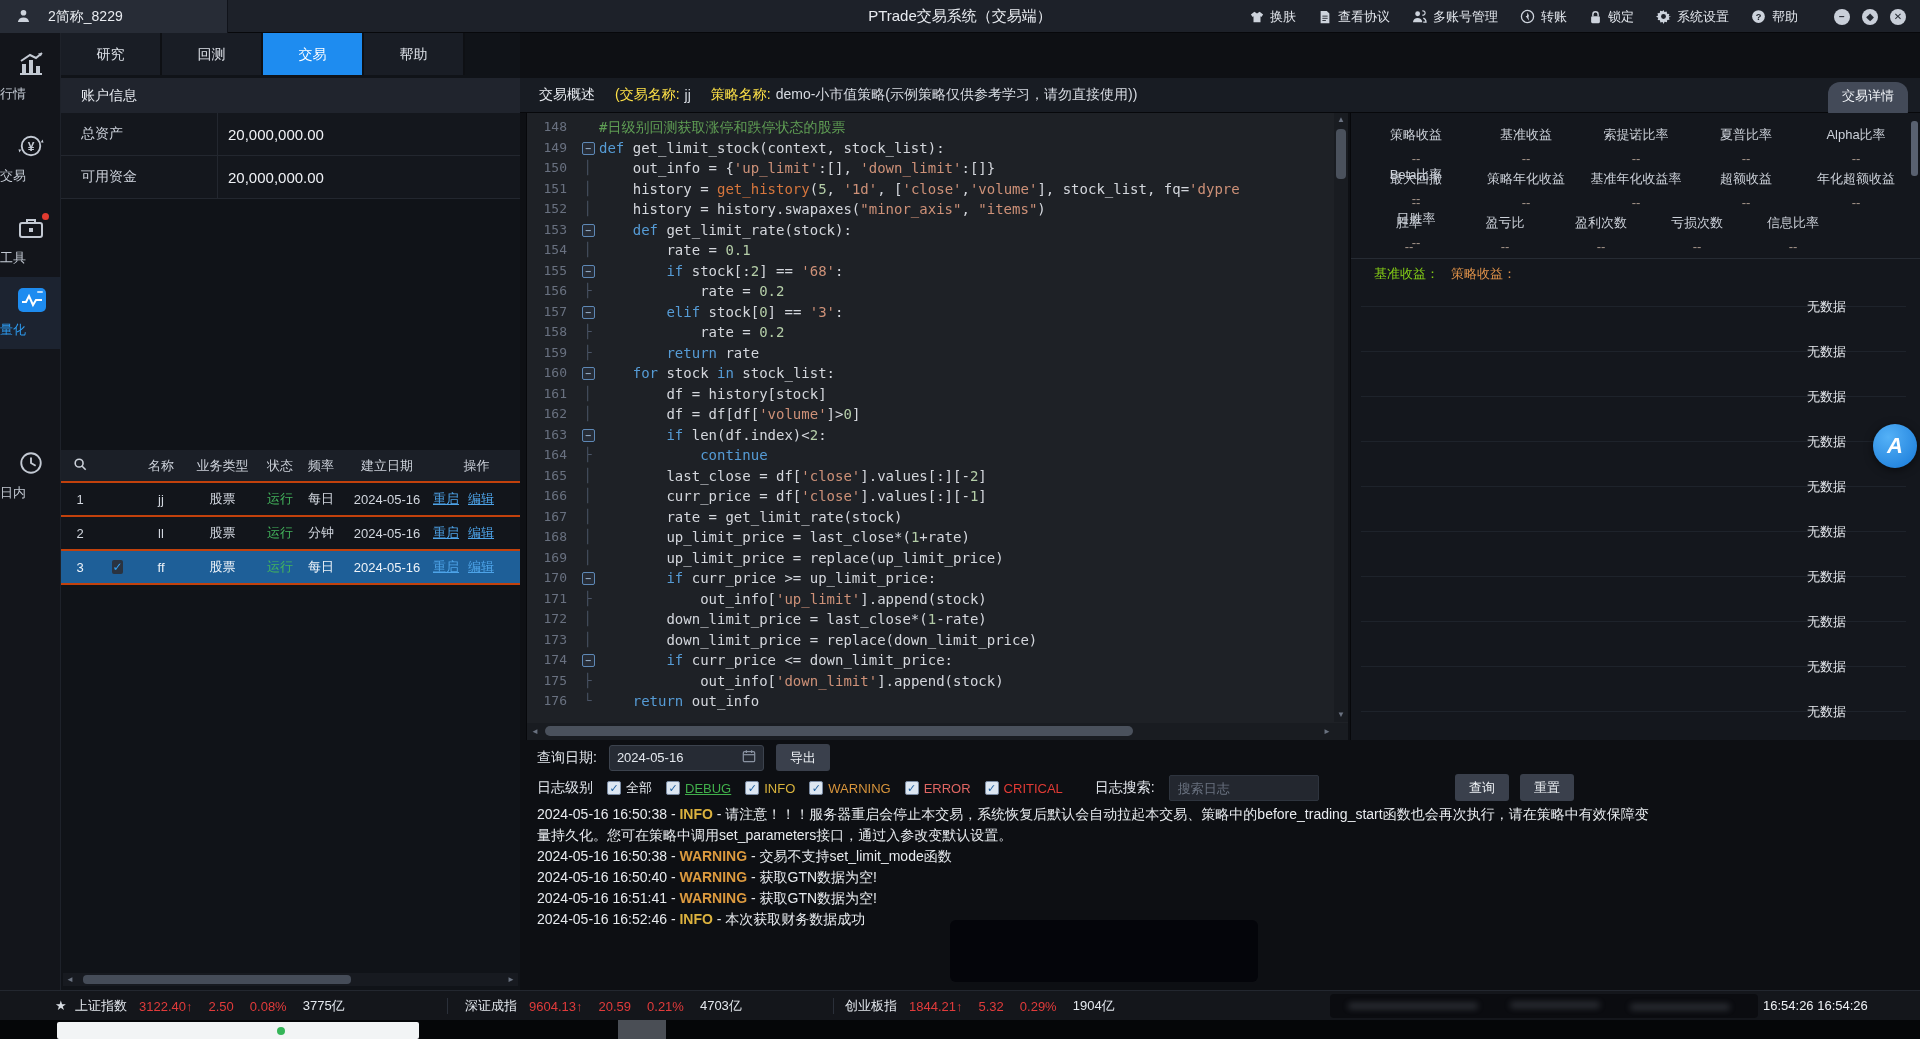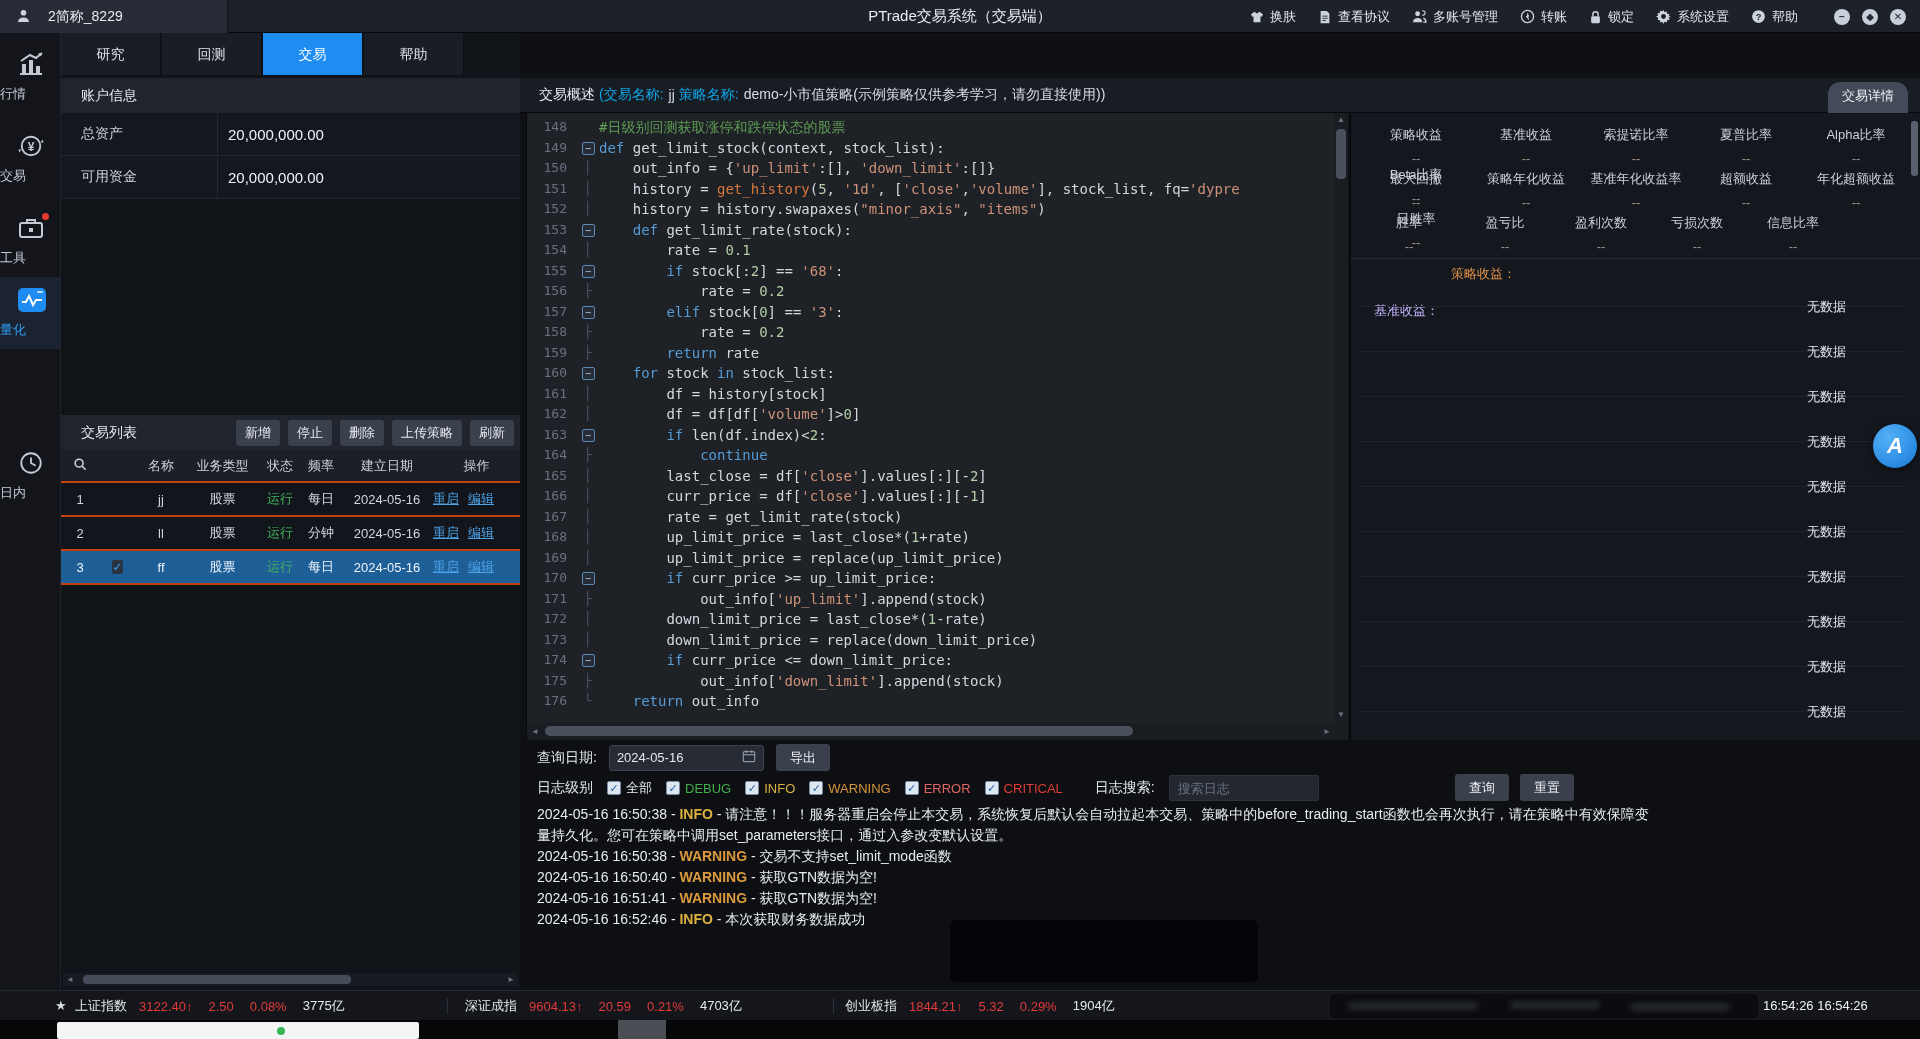--- a/index.html
+++ b/index.html
@@ -42,21 +42,21 @@
   .op-link{color:#4da3e8;text-decoration:underline;margin-right:9px;cursor:pointer}
   .tcb{width:15px;height:15px;border-radius:2px;background:#3a404b;margin:0 auto;cursor:pointer}
   .tcb.checked{background:#273count140;background:#2a3340;color:#35a3f5;font-size:12px;line-height:15px;text-align:center;font-weight:bold}
   .lp-hscroll{position:absolute;left:2px;top:940px;width:455px;height:13px;background:#171a20;display:flex;align-items:center}
   .scroll-arrow{width:14px;text-align:center;color:#6a7280;font-size:8px;cursor:pointer}
   .lp-thumb{position:absolute;left:20px;top:2px;width:268px;height:9px;background:#454c58;border-radius:4px;cursor:pointer}
 
   
   .overview-band{position:absolute;left:520px;top:78px;width:1400px;height:35px;background:#181c23;border-bottom:1px solid #07080b;display:flex;align-items:center;padding-left:19px;font-size:14px}
   .ov-title{color:#e8ebf0}
-  .ov-blue{color:#0ea5e9;margin-left:4px}
+  .ov-blue{color:#fde047;margin-left:20px}
   .ov-val{color:#d8dce3;margin-left:5px}
   .detail-btn{position:absolute;right:12px;top:4px;height:41px;padding:0 14px;background:#434a58;border-radius:12px;color:#eef1f5;font-size:13px;line-height:27px;cursor:pointer}
 
   .editor{position:absolute;left:526px;top:113px;width:822px;height:627px;background:#1e2126;border-left:1px solid #07080b;overflow:hidden}
   .code-wrap{position:absolute;left:0;top:4px;width:806px}
   .code-line{display:flex;height:20.5px;white-space:pre;font-family:"DejaVu Sans Mono","Liberation Mono",monospace;font-size:14px}
   .ln{width:50px;text-align:right;padding-right:10px;color:#697180;font-size:13px;line-height:20.5px;flex:none}
   .fold{width:22px;text-align:center;color:#4a5466;font-size:13px;line-height:20.5px;flex:none}
   .fold-box{display:inline-block;width:13px;height:13px;line-height:11px;border:1px solid #5e88b5;background:#262c36;color:#a9c6e4;font-size:10px;border-radius:2px;vertical-align:middle;cursor:pointer}
   .code-text{flex:1;overflow:hidden;line-height:20.5px;color:#d4d7dd}
@@ -267,30 +267,20 @@
     <div id="acctRows">
         <div class="acct-row" style="top: 80px;">
           <span class="acct-label">总资产</span>
           <span class="acct-value">20,000,000.00</span>
         </div>
         <div class="acct-row" style="top: 123px;">
           <span class="acct-label">可用资金</span>
           <span class="acct-value">20,000,000.00</span>
         </div>
       </div>
-    <div class="sec-header" style="top:382px">
-      <span>交易列表</span>
-      <span class="tl-btns" id="tlBtns">
-          <span class="tl-btn">新增</span>
-          <span class="tl-btn">停止</span>
-          <span class="tl-btn">删除</span>
-          <span class="tl-btn">上传策略</span>
-          <span class="tl-btn">刷新</span>
-        </span>
-    </div>
     <div class="trade-table" id="tradeTable">
         <div class="tt-row tt-head">
           <span class="cellc"><span class="ico" style="display: inline-flex; align-items: center;">
               <svg width="14" height="14" viewBox="0 0 16 16">
                 <circle cx="7" cy="7" r="4.5" fill="none" stroke="#cdd2db" stroke-width="1.8"></circle>
                 <path d="M10.5 10.5 L14.5 14.5" stroke="#cdd2db" stroke-width="1.8"></path>
               </svg>
             </span></span>
           <span class="cellc"><span class="tcb"></span></span>
           <span class="cellc">名称</span>
@@ -461,21 +451,21 @@
           <div class="mlabel">亏损次数</div>
           <div class="mvalue">--</div>
         </div>
         <div class="mcell">
           <div class="mlabel">信息比率</div>
           <div class="mvalue">--</div>
         </div>
       </div>
     <div class="rp-divider"></div>
     <div class="legend" id="legend">
-        <span style="color: #c4b5fd; margin-top: 37px;">基准收益：</span>
+        <span style="color: #84cc16;">基准收益：</span>
         <span style="color: rgb(224, 146, 74);">策略收益：</span>
       </div>
     <div class="chart" id="chart">
         <div class="gline" style="top: 20px;"></div>
         <span class="nodata" style="top: 12px;">无数据</span>
         <div class="gline" style="top: 65px;"></div>
         <span class="nodata" style="top: 57px;">无数据</span>
         <div class="gline" style="top: 110px;"></div>
         <span class="nodata" style="top: 102px;">无数据</span>
         <div class="gline" style="top: 155px;"></div>
@@ -519,21 +509,21 @@
       <span class="gray-btn">导出</span>
     </div>
     <div class="log-levelrow" id="levelRow">
         <span class="l-label">日志级别</span>
         <span class="lvl">
           <span class="cb">✓</span>
           <span style="color: rgb(232, 235, 240);">全部</span>
         </span>
         <span class="lvl">
           <span class="cb">✓</span>
-          <span style="color: rgb(65, 176, 75);">DEBUG</span>
+          <span style="color: rgb(65, 176, 75); text-decoration: underline;">DEBUG</span>
         </span>
         <span class="lvl">
           <span class="cb">✓</span>
           <span style="color: rgb(217, 179, 60);">INFO</span>
         </span>
         <span class="lvl">
           <span class="cb">✓</span>
           <span style="color: rgb(216, 149, 60);">WARNING</span>
         </span>
         <span class="lvl">

